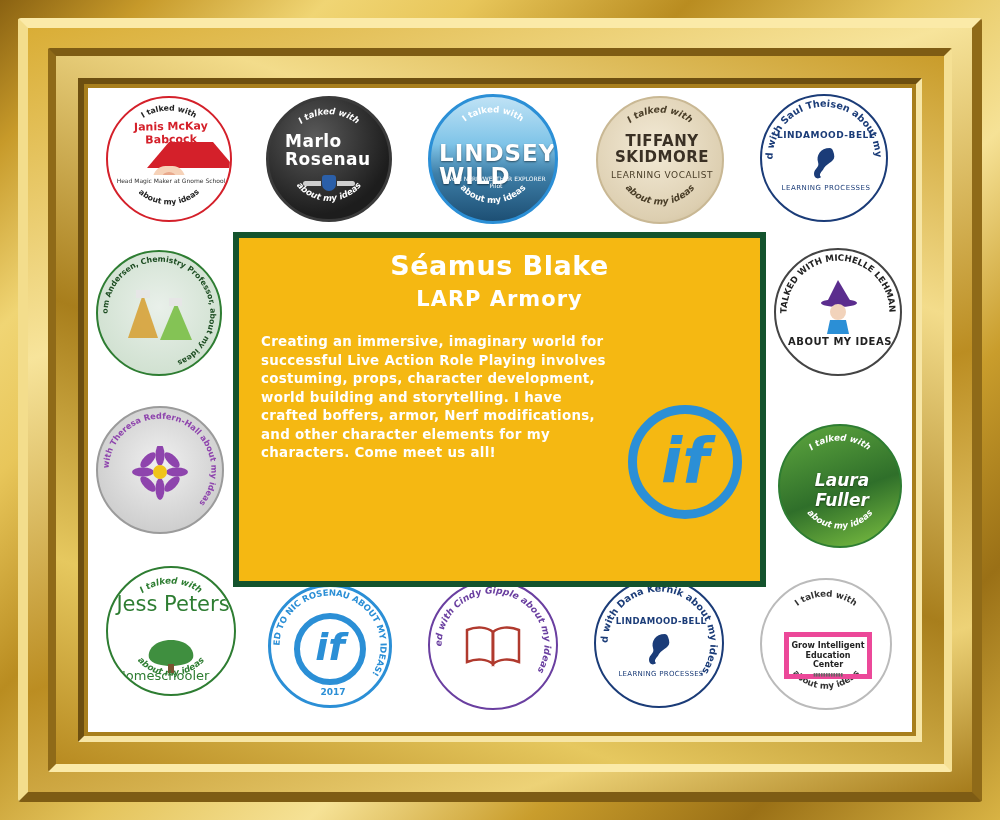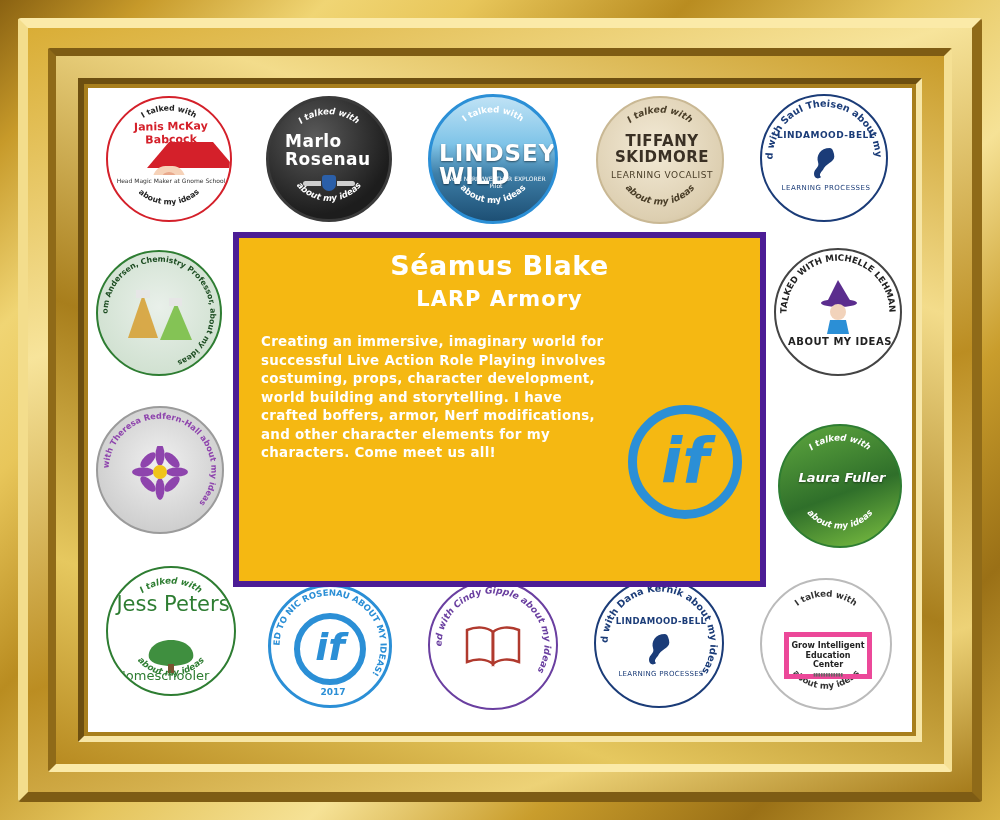--- a/index.html
+++ b/index.html
@@ -62,21 +62,21 @@
     background: #ffffff;
     overflow: hidden;
   }
 
   
   #center-card {
     position: absolute;
     left: 145px; top: 144px;
     width: 533px; height: 355px;
     background: #f5b812;
-    border: 6px solid #4c1d95;
+    border: 6px solid #14532d;
     box-sizing: border-box;
     color: #ffffff;
     text-align: center;
   }
   #presenter-name {
     margin: 12px 0 0 0;
     font-family: "DejaVu Sans", sans-serif;
     font-weight: bold;
     font-size: 27px;
     letter-spacing: 0.5px;
@@ -319,21 +319,21 @@
 
     <div class="badge" style="left:690px; top:336px; width:124px; height:124px; background:linear-gradient(160deg,#5fa83f,#2f6f2a 55%,#7ec242 100%); border:2px solid #2e7d32;">
       <svg class="ring-text" viewBox="0 0 124 124">
         <defs>
           <path id="p10top" d="M 15,62 A 47,47 0 0 1 109,62"></path>
           <path id="p10bot" d="M 18,62 A 44,44 0 0 0 106,62"></path>
         </defs>
         <text font-size="9" fill="#ffffff" font-style="italic"><textPath href="#p10top" startOffset="50%" text-anchor="middle">I talked with</textPath></text>
         <text font-size="9" fill="#ffffff" font-style="italic"><textPath href="#p10bot" startOffset="50%" text-anchor="middle">about my ideas</textPath></text>
       </svg>
-      <div style="position:absolute;left:6px;top:44px;width:112px;text-align:center;font-size:13px;font-weight:bold;font-style:italic;color:#ffffff;text-shadow:0 1px 2px rgba(0,0,0,.45);">Laura Fuller</div>
+      <div style="position:absolute;left:6px;top:44px;width:112px;text-align:center;font-size:17px;font-weight:bold;font-style:italic;color:#ffffff;text-shadow:0 1px 2px rgba(0,0,0,.45);">Laura Fuller</div>
     </div>
 
     <div class="badge" style="left:672px; top:490px; width:132px; height:132px; background:#ffffff; border:2px solid #bbb;">
       <svg class="ring-text" viewBox="0 0 132 132">
         <defs>
           <path id="p11top" d="M 17,66 A 49,49 0 0 1 115,66"></path>
           <path id="p11bot" d="M 20,66 A 46,46 0 0 0 112,66"></path>
         </defs>
         <text font-size="9" fill="#333"><textPath href="#p11top" startOffset="50%" text-anchor="middle">I talked with</textPath></text>
         <text font-size="9" fill="#333"><textPath href="#p11bot" startOffset="50%" text-anchor="middle">about my ideas</textPath></text>

